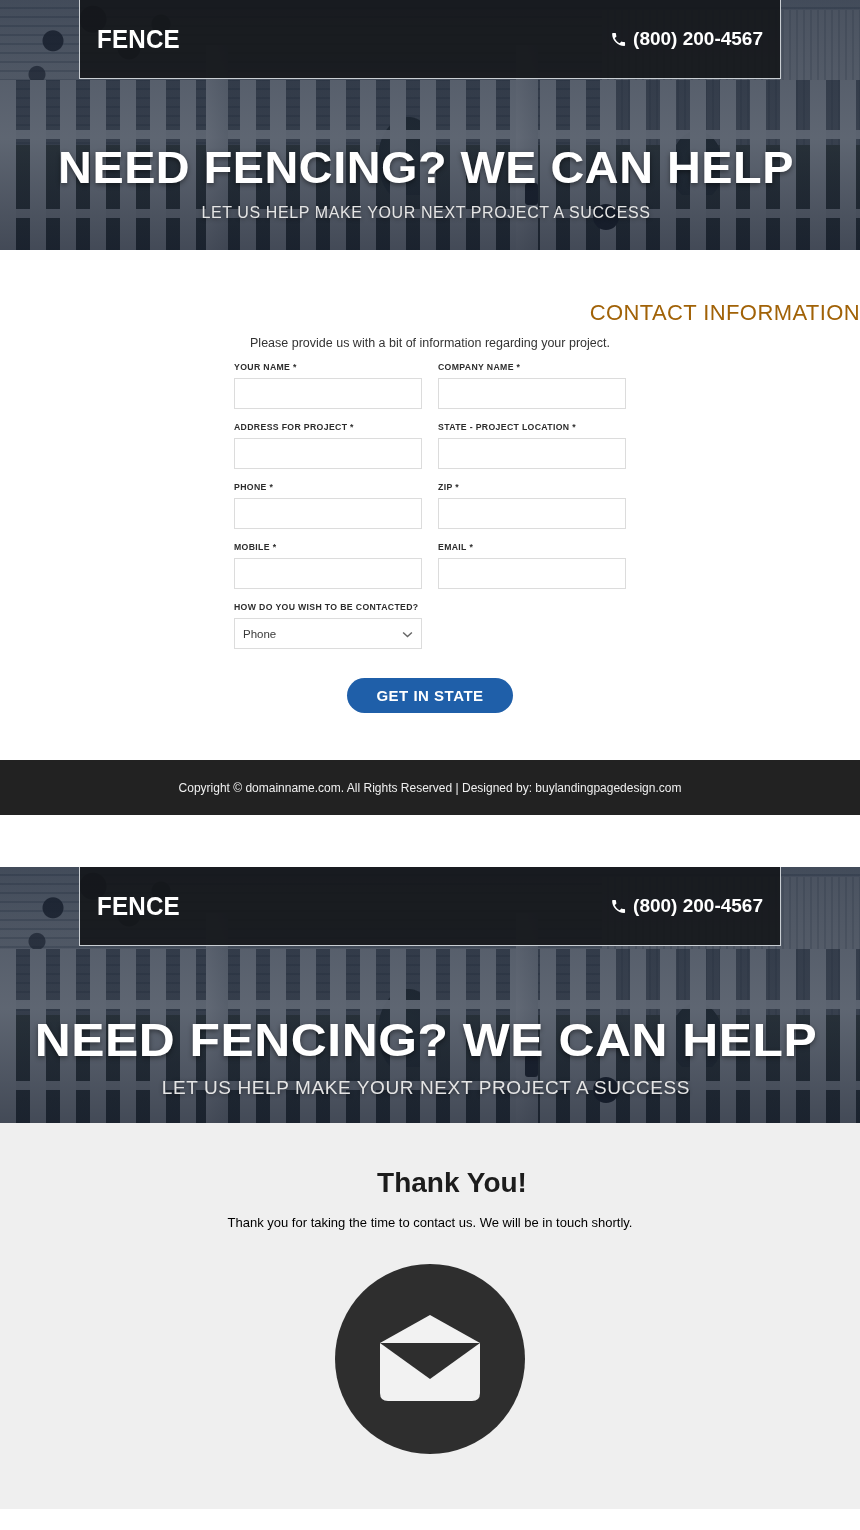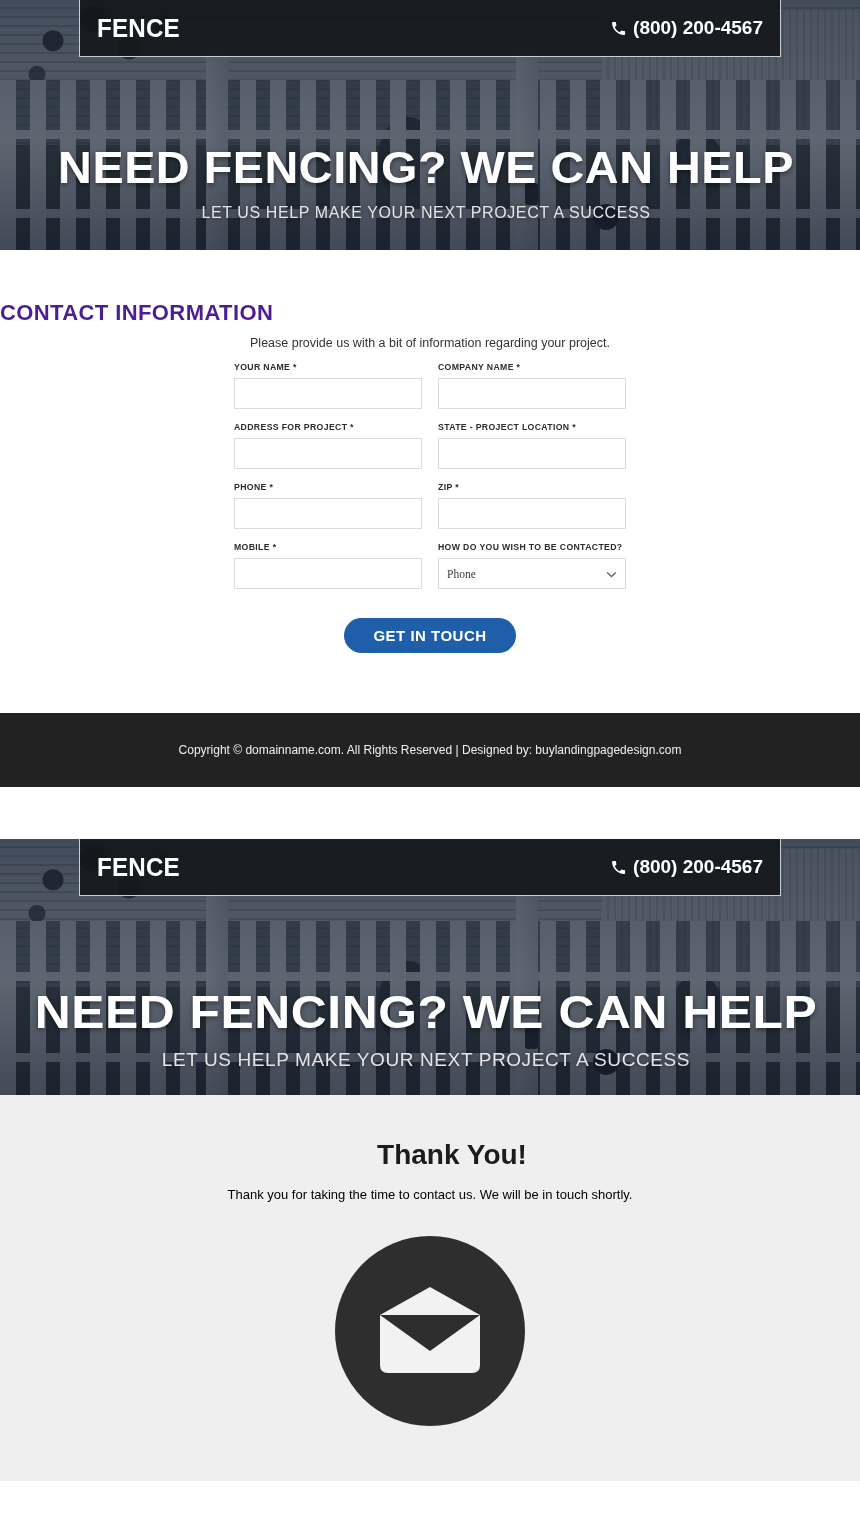--- a/index.html
+++ b/index.html
@@ -78,21 +78,21 @@
     background: #14171b; left: 69%; bottom: 8%;
   }
   
   .tint {
     position: absolute; inset: 0;
     background: linear-gradient(180deg, rgba(24,34,52,.74) 0%, rgba(26,36,54,.66) 55%, rgba(22,30,46,.78) 100%);
   }
 
   
   .topbar {
-    position: absolute; left: 79px; top: 0; width: 702px; height: 57px;
+    position: absolute; left: 79px; top: 0; width: 702px; height: 79px;
     background: rgba(20,22,26,.90);
     border: 1px solid #c9ced3; border-top: 0;
     display: flex; align-items: center; justify-content: space-between;
     padding: 0 17px; z-index: 5;
   }
   .logo {
     color: #ffffff; font-size: 26px; font-weight: 700; letter-spacing: .2px;
     font-family: "Liberation Sans Narrow", "Liberation Sans", sans-serif;
     transform: scaleX(.93); transform-origin: left center;
   }
@@ -117,57 +117,57 @@
     color: #e5e5e5; letter-spacing: .6px; margin-top: 10px;
     font-family: "Liberation Sans Narrow", "Liberation Sans", sans-serif;
     text-shadow: 0 1px 4px rgba(0,0,0,.45);
   }
   .hero-1 .hero-sub { font-size: 16px; }
   .hero-2 .hero-sub { font-size: 19px; }
 
   
   .form-section { background: #ffffff; padding: 50px 0 47px; }
   .form-title {
-    text-align: left; font-size: 22px; font-weight: 700; color: #4c1d95;
+    text-align: right; font-size: 22px; font-weight: 400; color: #a16207;
     letter-spacing: .4px;
   }
   .form-desc {
     text-align: center; font-size: 12.5px; color: #333; margin-top: 10px;
   }
   .form-grid {
     width: 392px; margin: 12px auto 0;
     display: grid; grid-template-columns: 188px 188px; gap: 13px 16px;
   }
   .field { display: flex; flex-direction: column; }
   .field label {
     font-size: 8.7px; font-weight: 700; letter-spacing: .35px;
     color: #2c2c2c; margin-bottom: 6px; text-transform: uppercase;
   }
   .field input, .field .select {
     height: 31px; border: 1px solid #dcdcdc; background: #fff;
     font-size: 11px; color: #333; padding: 0 8px;
-    font-family: Liberation Serif, serif; outline: none; border-radius: 0;
+    font-family: Liberation Sans, sans-serif; outline: none; border-radius: 0;
   }
   .field .select {
     display: flex; align-items: center; justify-content: space-between;
   }
   .select-value { font-size: 11.5px; color: #3a3a3a; }
   .chev { color: #666; }
   .cta-wrap { text-align: center; margin-top: 29px; }
   .cta {
     display: inline-block; background: #1f5fa9; color: #fff;
     border: 0; border-radius: 22px; padding: 0 29px; height: 35px;
     line-height: 35px; font-size: 15px; font-weight: 700; letter-spacing: .5px;
     cursor: pointer; font-family: "Liberation Sans", sans-serif;
   }
 
   
   .footer {
-    background: #222222; height: 74px;
-    display: flex; align-items: center; justify-content: center; margin-top: 13px;
+    background: #222222; height: 55px;
+    display: flex; align-items: center; justify-content: center;
   }
   .footer-text { color: #f0f0f0; font-size: 12px; }
   .gap-white { height: 52px; background: #ffffff; }
 
   
   .thanks { background: #efefef; padding: 44px 0 55px; text-align: center; }
   .thanks-title { font-size: 28px; font-weight: 700; color: #1c1c1c; margin-left: 44px; }
   .thanks-desc { font-size: 13px; color: #000000; margin-top: 16px; }
   .mail-circle {
     width: 190px; height: 190px; border-radius: 50%; background: #2e2e2e;
@@ -243,34 +243,38 @@
       </div>
       <div class="field">
         <label>ZIP *</label>
         <input type="text" value="" style="">
       </div>
       <div class="field">
         <label>MOBILE *</label>
         <input type="text" value="" style="">
       </div>
       <div class="field">
+        <label>EMAIL *</label>
+        <input type="text" value="" style="">
+      </div>
+      <div class="field">
         <label>HOW DO YOU WISH TO BE CONTACTED?</label>
         <div class="select">
           <span class="select-value">Phone</span>
           <span class="chev">
             <svg width="11" height="7" viewBox="0 0 12 8" fill="none" stroke="#666" stroke-width="1.6" aria-hidden="true">
               <path d="M1 1.6 L6 6.4 L11 1.6"></path>
             </svg>
           </span>
         </div>
       </div>
     </div>
 
     <div class="cta-wrap">
-      <button class="cta">GET IN TOUCH</button>
+      <button class="cta">GET IN STATE</button>
     </div>
   </div>
 
   <div class="footer footer-1">
     <span class="footer-text">Copyright © domainname.com. All Rights Reserved | Designed by: buylandingpagedesign.com</span>
   </div>
 
   <div class="gap-white"></div>
 
   <div class="hero hero-2">

